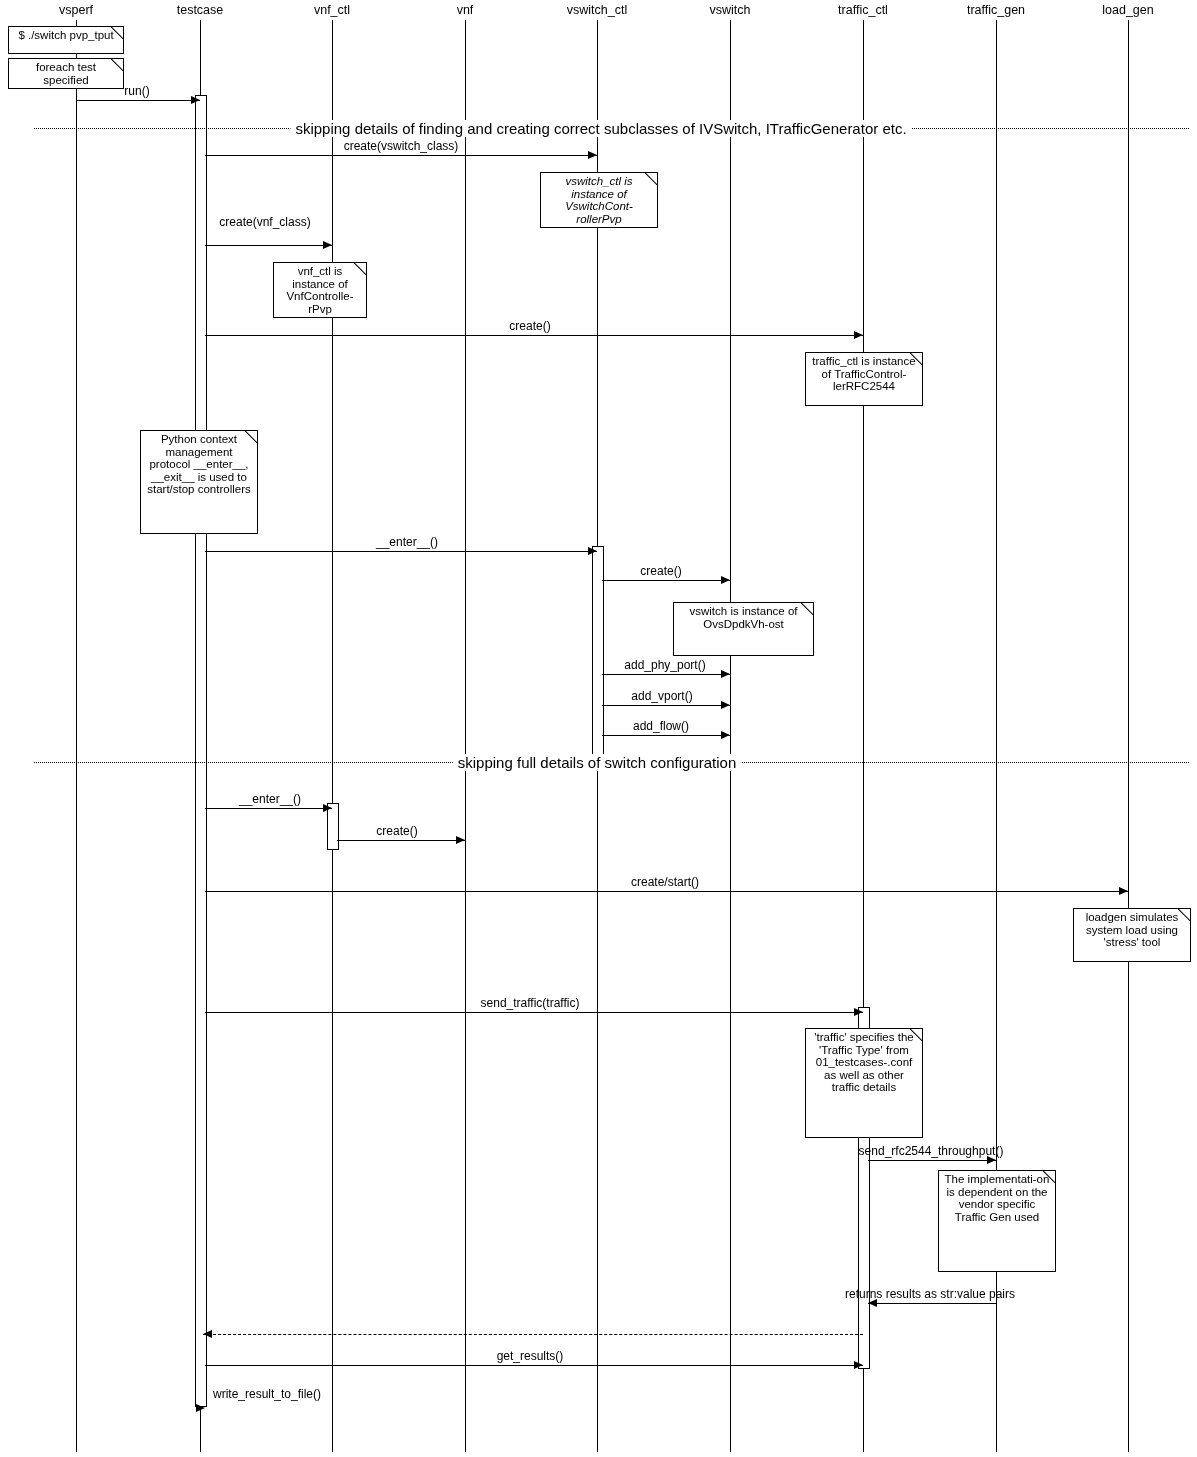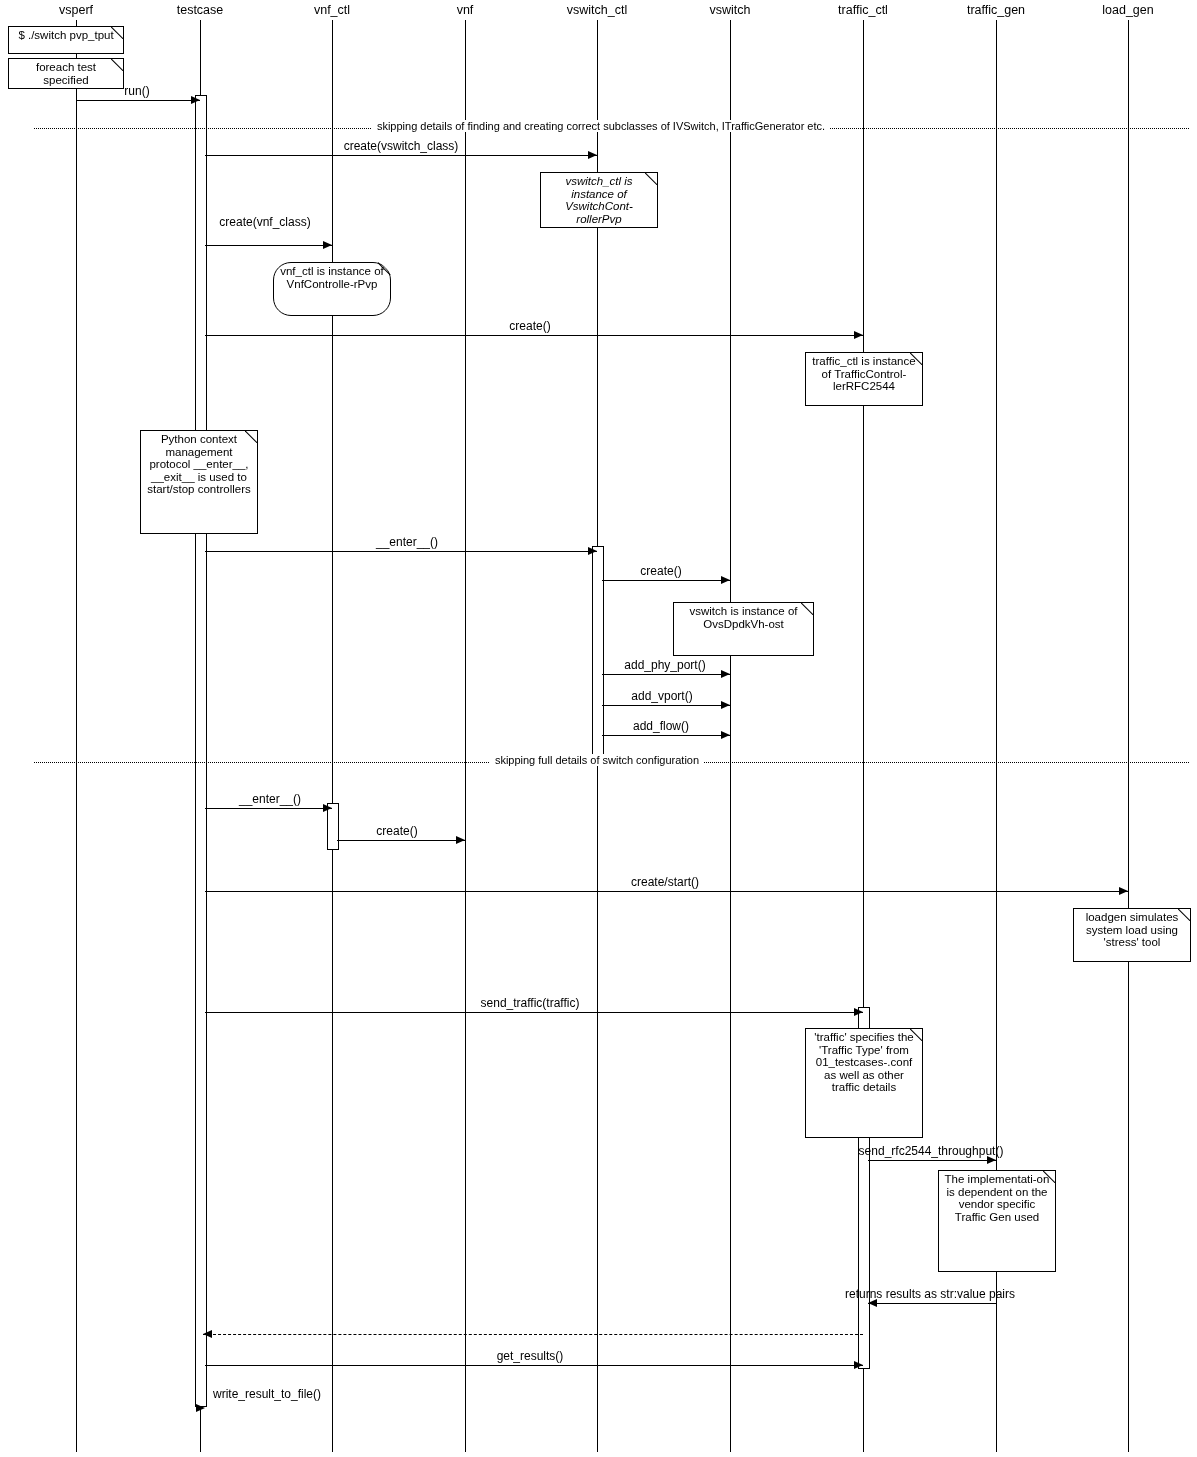--- a/index.html
+++ b/index.html
@@ -109,21 +109,21 @@
   }
   .divider-line {
     position: absolute;
     height: 0;
     border-top: 1px dotted #000;
     left: 34px;
     right: 8px;
   }
   .divider-text {
     position: absolute;
-    font-size: 11px;
+    font-size: 15px;
     background: #ffffff;
     padding: 0 5px;
     transform: translateX(-50%);
     white-space: nowrap;
     color: #000;
   }
 </style>
 </head>
 <body>
 
@@ -216,21 +216,21 @@
       <div class="note" style="left: 8px; top: 58px; width: 116px; min-height: 28px;">
         <div>foreach test specified</div>
         <div class="fold"></div>
         <div class="fold-line"></div>
       </div>
       <div class="note" style="left: 540px; top: 172px; width: 118px; min-height: 54px; font-style: italic;">
         <div>vswitch_ctl is instance of VswitchCont-rollerPvp</div>
         <div class="fold"></div>
         <div class="fold-line"></div>
       </div>
-      <div class="note" style="left: 273px; top: 262px; width: 118px; min-height: 54px; border-radius: 18px;">
+      <div class="note" style="left: 273px; top: 262px; width: 94px; min-height: 54px;">
         <div>vnf_ctl is instance of VnfControlle-rPvp</div>
         <div class="fold"></div>
         <div class="fold-line"></div>
       </div>
       <div class="note" style="left: 805px; top: 352px; width: 118px; min-height: 54px;">
         <div>traffic_ctl is instance of TrafficControl-lerRFC2544</div>
         <div class="fold"></div>
         <div class="fold-line"></div>
       </div>
       <div class="note" style="left: 140px; top: 430px; width: 118px; min-height: 104px;">

